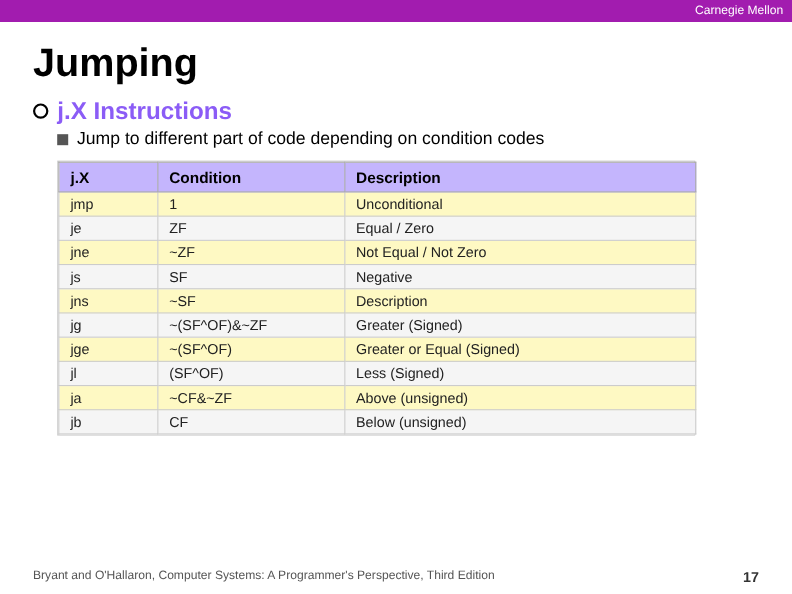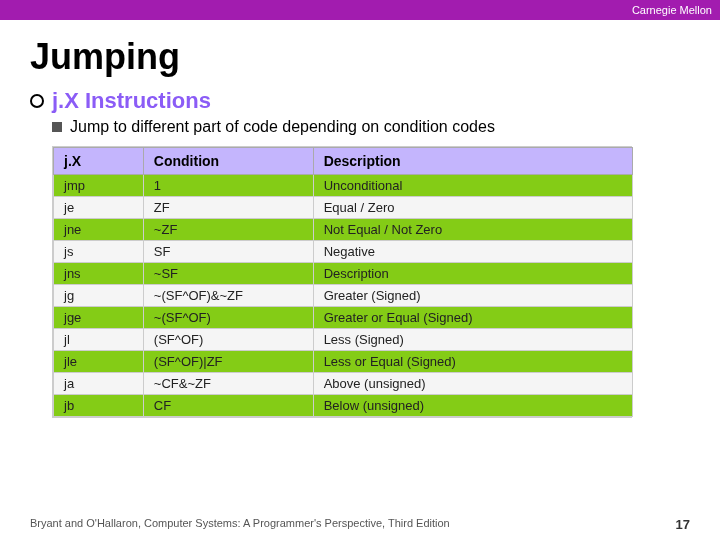--- a/index.html
+++ b/index.html
@@ -76,21 +76,21 @@
       padding: 5px 10px;
       font-size: 14px;
       font-weight: bold;
       text-align: left;
     }
     td {
       border: 1px solid #ccc;
       padding: 3px 10px;
       font-size: 13px;
       color: #222;
-      background: #84cc16;
+      background: #fef9c3;
     }
     tr:nth-child(even) td {
       background: #f5f5f5;
     }
     .col-jx { width: 90px; }
     .col-cond { width: 170px; }
     .col-desc { width: 320px; }
     #footer {
       position: absolute;
       bottom: 8px;
@@ -171,25 +171,20 @@
             <td>jge</td>
             <td>~(SF^OF)</td>
             <td>Greater or Equal (Signed)</td>
           </tr>
           <tr>
             <td>jl</td>
             <td>(SF^OF)</td>
             <td>Less (Signed)</td>
           </tr>
           <tr>
-            <td>jle</td>
-            <td>(SF^OF)|ZF</td>
-            <td>Less or Equal (Signed)</td>
-          </tr>
-          <tr>
             <td>ja</td>
             <td>~CF&amp;~ZF</td>
             <td>Above (unsigned)</td>
           </tr>
           <tr>
             <td>jb</td>
             <td>CF</td>
             <td>Below (unsigned)</td>
           </tr>
         </tbody>

